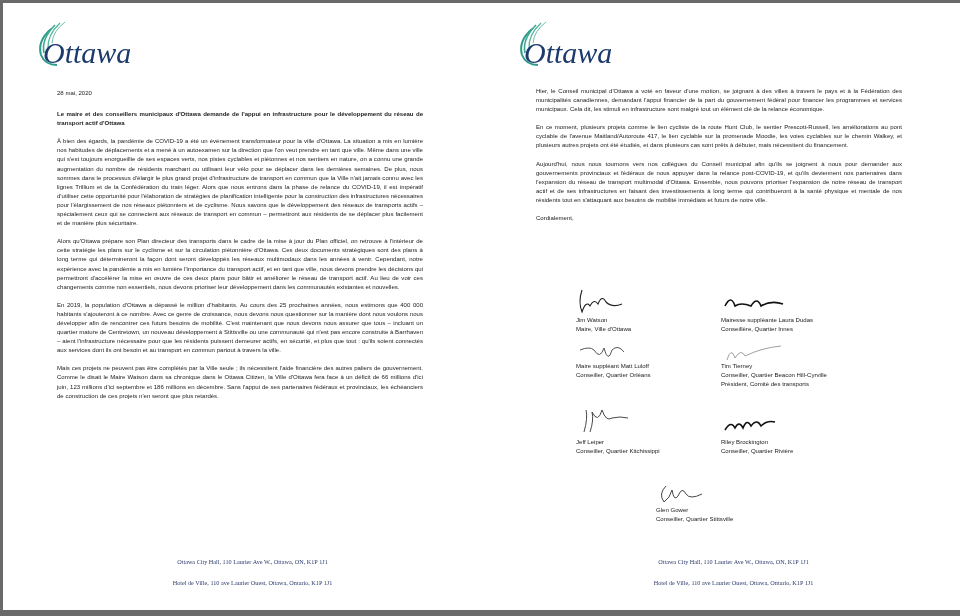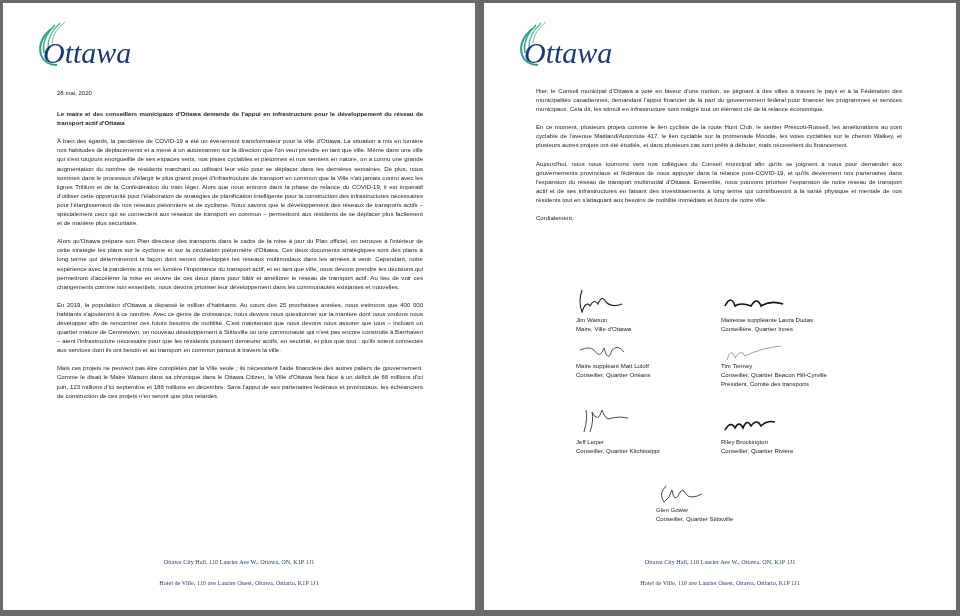--- a/index.html
+++ b/index.html
@@ -1,21 +1,21 @@
 <!DOCTYPE html>
 <html><head>
 <meta charset="utf-8">
 <style>
   html, body { margin:0; padding:0; }
   body {
     width:960px; height:616px; background:#6a6a6a; position:relative; overflow:hidden;
     font-family:"Liberation Sans", "DejaVu Sans", sans-serif;
   }
   .page {
-    position:absolute; top:3px; height:607px; background:#ffffff; overflow:hidden;
+    position:absolute; top:3px; height:607px; background:#ffffff; overflow:hidden;padding-left:27px;
   }
   #page-left { left:3px; width:472px; }
   #page-right { left:484px; width:472px; }
   .logo { position:absolute; left:26px; top:18px; width:130px; height:48px; }
   .logo svg { width:130px; height:48px; }
   .content {
     position:absolute; left:54px; width:366px; color:#222;
     font-size:6.05px; line-height:9.1px; text-align:justify;
   }
   #page-left .content { top:86px; }

